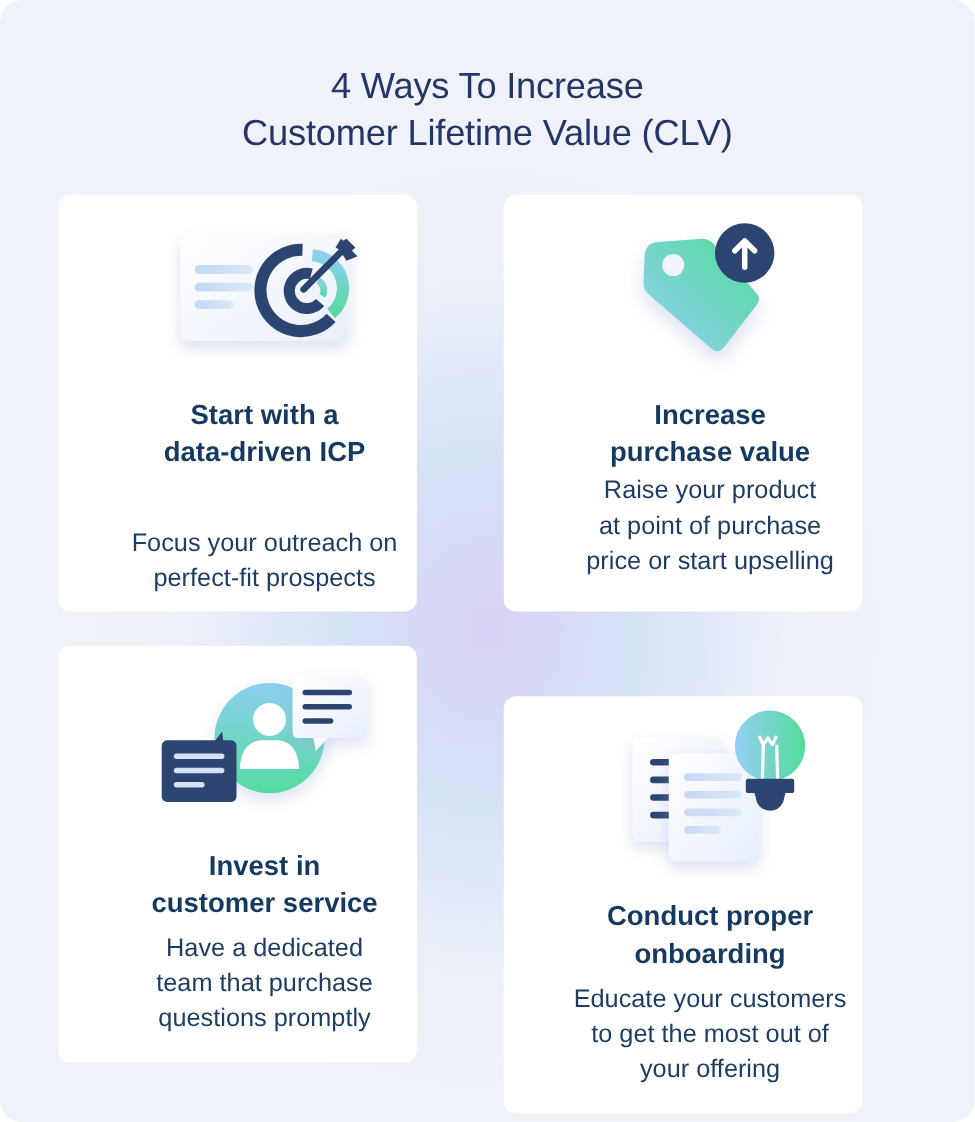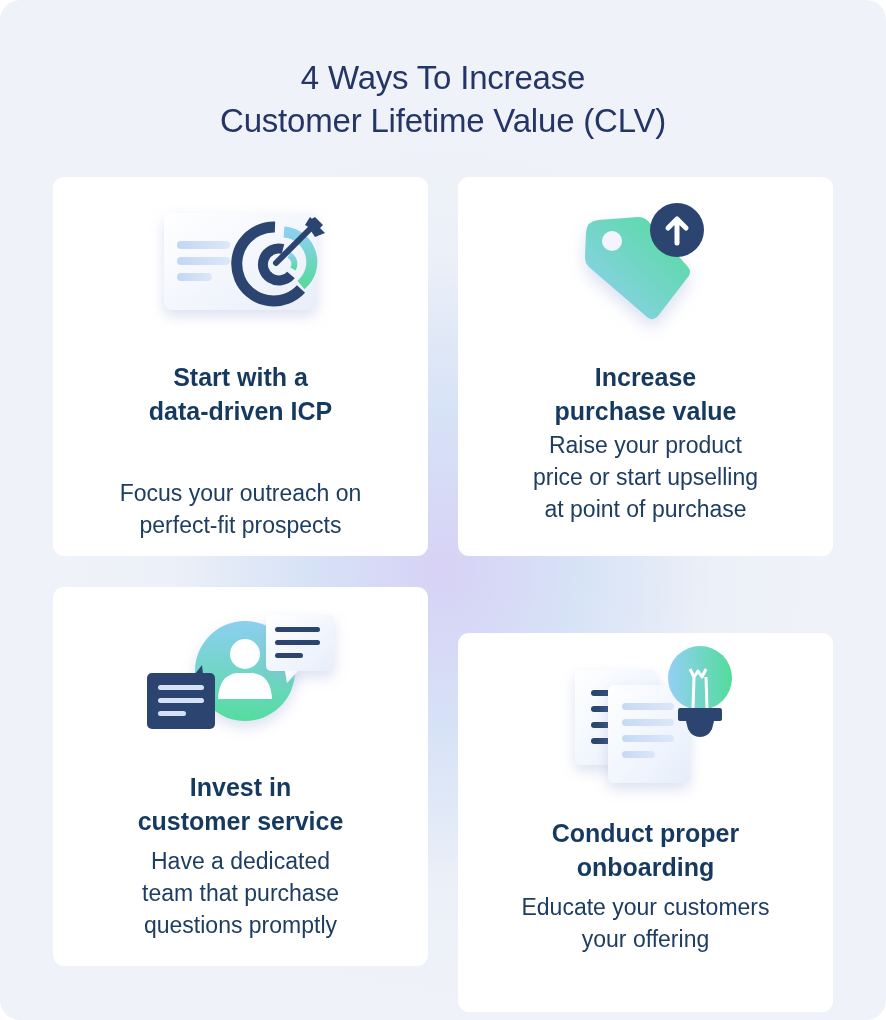--- a/index.html
+++ b/index.html
@@ -1,21 +1,21 @@
 <!DOCTYPE html>
 <html><head>
 <meta charset="utf-8">
 <style>
   html,body{margin:0;padding:0;background:#ffffff;}
   body{width:886px;height:1020px;position:relative;overflow:hidden;font-family:"Liberation Sans","DejaVu Sans",sans-serif;}
   .page{position:absolute;left:0;top:0;width:886px;height:1020px;border-radius:20px;background:#eff2f8;overflow:hidden;}
   .glow{position:absolute;left:443px;top:571px;width:760px;height:900px;transform:translate(-50%,-50%);
         background:radial-gradient(ellipse at center, rgba(214,208,245,0.95) 0%, rgba(206,221,246,0.75) 25%, rgba(230,236,248,0.35) 50%, rgba(239,242,248,0) 70%);}
   .title{position:absolute;left:0;top:56px;width:886px;text-align:center;color:#243566;font-weight:normal;font-size:33px;line-height:43px;letter-spacing:-0.2px;}
-  .card{position:absolute;width:375px;height:379px;background:#ffffff;border-radius:11px;}
+  .card{position:absolute;width:326px;height:379px;background:#ffffff;border-radius:11px;}
   .c1{left:53px;top:177px;} .c2{left:458px;top:177px;}
   .c3{left:53px;top:587px;} .c4{left:458px;top:587px;margin-top:46px;}
   .illus{position:absolute;left:0;top:0;width:375px;height:180px;}
   .heading{position:absolute;left:0;width:375px;text-align:center;color:#163a5f;font-weight:bold;font-size:25px;line-height:34px;}
   .desc{position:absolute;left:0;width:375px;text-align:center;color:#1d3d63;font-size:23px;line-height:32px;}
 </style>
 </head>
 <body>
 
 <div class="page">
@@ -90,22 +90,22 @@
       <circle cx="154" cy="64" r="10" fill="#f2f5fc"></circle>
       <circle cx="219" cy="53" r="27" fill="#2b4470"></circle>
       <path d="M219 66 L219 43 M210 51 L219 42 L228 51" fill="none" stroke="#ffffff" stroke-width="5" stroke-linecap="round" stroke-linejoin="round"></path>
     </svg>
     <div class="heading" style="top:183px;">
       <div>Increase</div>
       <div>purchase value</div>
     </div>
     <div class="desc" style="top:252px;">
       <div>Raise your product</div>
+      <div>at point of purchase</div>
       <div>price or start upselling</div>
-      <div>at point of purchase</div>
     </div>
   </div>
 
   <div class="card c3">
     <svg class="illus" viewBox="0 0 375 180">
       <defs>
         <linearGradient id="g3c" x1="0" y1="0" x2="0" y2="1">
             <stop offset="0" stop-color="#8ccff0"></stop>
             <stop offset="1" stop-color="#55dc9f"></stop>
           </linearGradient>
@@ -176,16 +176,17 @@
       <circle cx="242" cy="45" r="32" fill="url(#g4b)"></circle>
       <path d="M235 76 L236 44 L232 36 M236 44 L240 38 L244 44 L248 36 M248 44 L249 76" fill="none" stroke="#ffffff" stroke-width="3" stroke-linejoin="round"></path>
       <path d="M222 75 L262 75 Q264 75 264 78 L264 86 Q264 88 261 88 L256 88 L254 96 Q250 104 242 104 Q234 104 230 96 L228 88 L223 88 Q220 88 220 86 L220 78 Q220 75 222 75 Z" fill="#2b4470"></path>
     </svg>
     <div class="heading" style="top:183px;">
       <div>Conduct proper</div>
       <div>onboarding</div>
     </div>
     <div class="desc" style="top:258px;">
       <div>Educate your customers</div>
+      <div>to get the most out of</div>
       <div>your offering</div>
     </div>
   </div>
 </div>
 
 </body></html>

